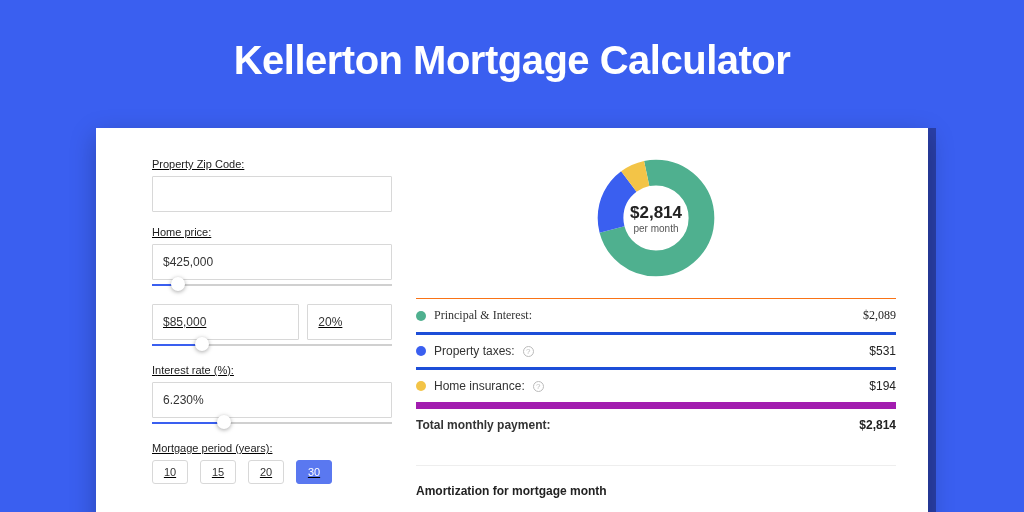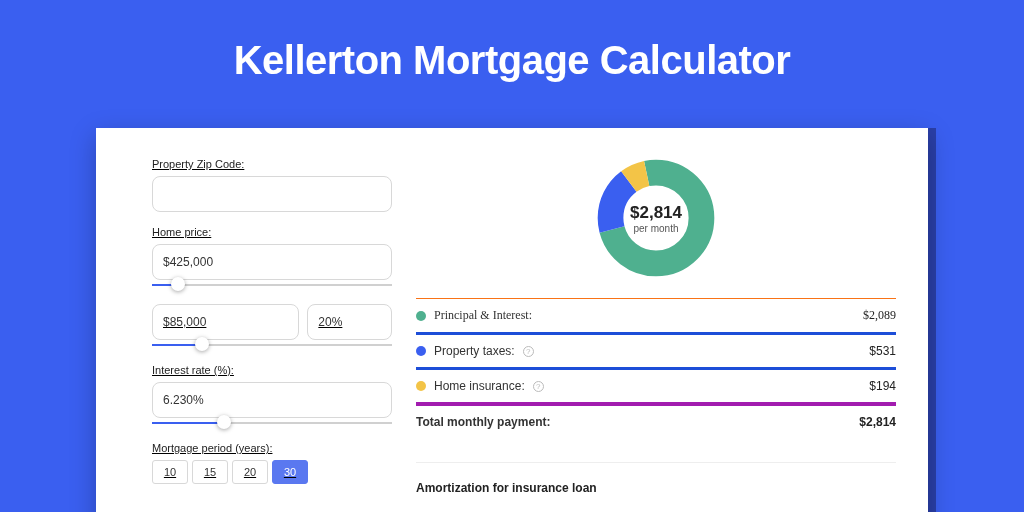--- a/index.html
+++ b/index.html
@@ -5,44 +5,44 @@
   * { box-sizing: border-box; margin: 0; padding: 0; }
   html, body { width: 1024px; height: 512px; overflow: hidden; font-family: -apple-system, Helvetica, Arial, sans-serif; }
   .bg { width: 1024px; height: 512px; background: #3a5ff0; position: relative; }
   .title { color: #fff; font-size: 40px; font-weight: 700; text-align: center; padding-top: 38px; letter-spacing: -0.5px; }
   .card { position: absolute; left: 96px; top: 128px; width: 832px; height: 540px; background: #fff; box-shadow: 0 8px 24px rgba(0,0,0,0.25), 8px 0 0 #2a3fa8; }
   .inner { display: flex; padding: 30px 32px 0 56px; gap: 24px; }
   .left { width: 240px; flex-shrink: 0; }
   .right { flex: 1; }
   .lbl { font-size: 11px; color: #222; margin-bottom: 6px; }
   .rowblock { margin-bottom: 14px; text-decoration: underline; }
-  .inp { width: 100%; height: 36px; border: 1px solid #d8d8d8; border-radius: 8px; padding: 0 10px; font-size: 12px; color: #333; background:#fff; }
+  .inp { width: 100%; height: 36px; border: 1px solid #d8d8d8; border-radius: 1px; padding: 0 10px; font-size: 12px; color: #333; background:#fff; }
   .slider-wrap { position: relative; height: 10px; }
   .slider-track { position: absolute; left: 0; right: 0; top: 4px; height: 2px; background: #d0d0d0; }
   .slider-fill { position: absolute; left: 0; top: 4px; height: 2px; background: #3a5ff0; }
   .slider-thumb { position: absolute; top: -3px; width: 14px; height: 14px; background: #fff; border-radius: 50%; box-shadow: 0 1px 4px rgba(0,0,0,0.35); }
   .dp-row { display: flex; gap: 8px; }
   .dp-row .inp:first-child { flex: 2; }
   .dp-row .inp:last-child { flex: 1; }
-  .period-row { display: flex; gap: 4px; }
+  .period-row { display: flex; gap: 12px; }
   .period-btn { width: 36px; height: 24px; border: 1px solid #d8d8d8; border-radius: 3px; background: #fff; font-size: 11px; color: #333; display:flex; align-items:center; justify-content:center; cursor:pointer; }
   .period-btn.active { background: #5a78f0; color: #fff; border-color: #5a78f0; }
   .section-title { font-size: 12px; font-weight: 700; color: #222; margin-bottom: 12px; }
   .donut-wrap { display: flex; justify-content: center; margin-bottom: 20px; }
   .donut { position: relative; width: 120px; height: 120px; }
   .donut svg { width: 120px; height: 120px; transform: rotate(-90deg); }
   .donut-center { position:absolute; left:0; top:0; width:120px; height:120px; display:flex; flex-direction:column; align-items:center; justify-content:center; }
   .donut-val { font-size: 17px; font-weight: 700; color:#222; }
   .donut-sub { font-size: 10px; color:#555; }
   .brk-row { display:flex; align-items:center; justify-content:space-between; padding: 9px 0; border-top: 3px solid #1d4ed8; font-size: 12px; }
   .brk-row:first-of-type { border-top: 1px solid #f97316; font-family: Liberation Serif, serif; }
   .brk-left { display:flex; align-items:center; gap:8px; color:#333; }
   .dot { width:10px; height:10px; border-radius:50%; }
   .brk-val { font-weight: 400; color:#222; }
-  .brk-row.total { font-weight:700; border-top: 4px solid #a21caf; gap: 8px; }
+  .brk-row.total { font-weight:700; border-top: 7px solid #a21caf; gap: 8px; }
   .brk-row.total .brk-val { font-weight:700; }
   .info-icon { width:11px; height:11px; border:1px solid #bbb; border-radius:50%; display:inline-flex; align-items:center; justify-content:center; font-size:8px; color:#bbb; }
   .amort { margin-top: 24px; border-top: 1px solid #eee; padding-top: 18px; }
   .amort-title { font-size: 12px; font-weight:700; color:#222; margin-bottom:10px; }
 </style>
 </head>
 <body>
 
 <div class="bg">
   <div class="title">Kellerton Mortgage Calculator</div>
@@ -144,20 +144,20 @@
           </div>
 
         <div class="brk-row total">
           <div class="brk-left">
             <span>Total monthly payment:</span>
           </div>
           <div class="brk-val">$2,814</div>
         </div>
 
         <div class="amort">
-          <div class="amort-title">Amortization for insurance loan</div>
+          <div class="amort-title">Amortization for mortgage month</div>
 
         </div>
       </div>
 
     </div>
   </div>
 </div>
 
 </body></html>

